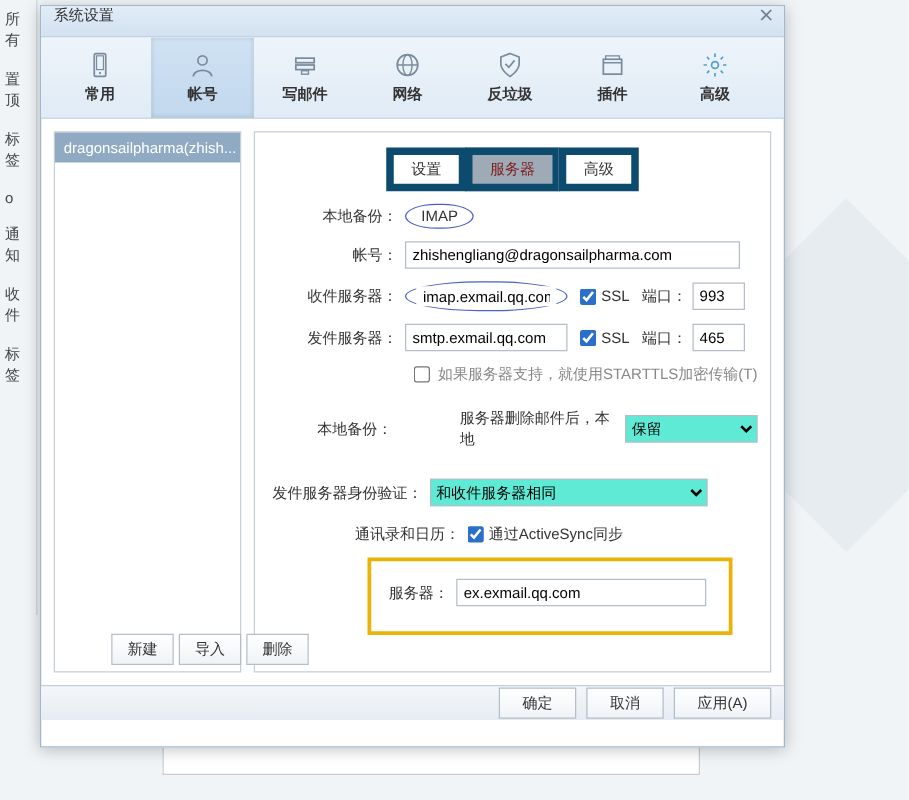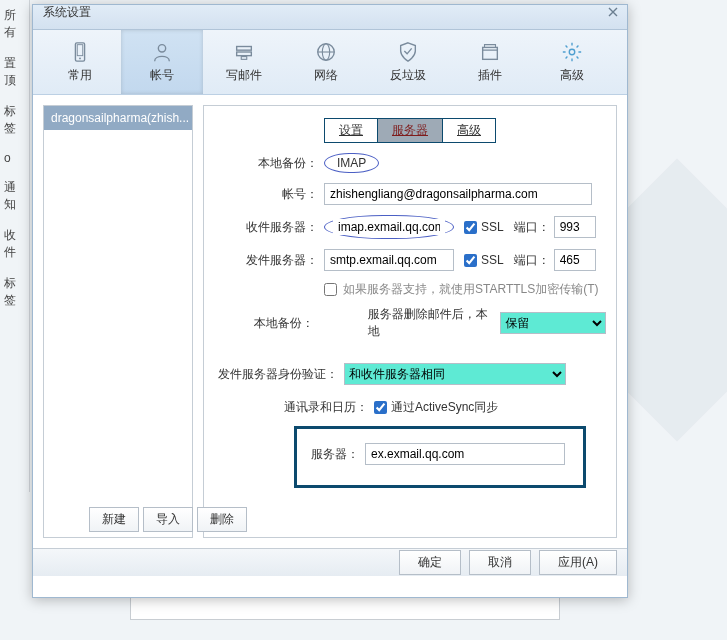--- a/index.html
+++ b/index.html
@@ -10,51 +10,51 @@
     
     .bg-decor { position: absolute; right: -50px; top: 200px; width: 200px; height: 200px; background: #dbe3e9; transform: rotate(45deg); opacity: 0.5; }
     .bg-bottom { position: absolute; left: 130px; bottom: 20px; width: 430px; height: 30px; background: #fff; border: 1px solid #c8cdd2; }
     
     .dialog { position: absolute; left: 32px; top: 4px; width: 596px; height: 594px; background: #fff; border: 1px solid #9fb8d0; box-shadow: 0 2px 12px rgba(0,0,0,0.25); }
     
     .titlebar { height: 25px; background: linear-gradient(#e1ecf7,#d3e1f0); display: flex; align-items: center; justify-content: space-between; padding: 0 6px 10px 10px; font-size: 12px; color: #333; border-bottom: 1px solid #b0c4d8; }
     .title-close { width: 16px; height: 16px; color: #6b7e90; cursor: pointer; display: flex; align-items: center; justify-content: center; }
     
     .toolbar { height: 65px; background: linear-gradient(#eef4fa,#e0ebf6); border-bottom: 1px solid #bcd0e4; display: flex; padding: 0 6px; }
-    .tb-item { width: 82px; display: flex; flex-direction: column; align-items: center; justify-content: center; font-size: 12px; color: #333; cursor: pointer; gap: 4px; }
+    .tb-item { width: 82px; display: flex; flex-direction: column; align-items: center; justify-content: center; font-size: 12px; color: #333; cursor: pointer; gap: 4px; font-weight: bold; }
     .tb-item.active { background: linear-gradient(#d0e2f3,#c2d8ee); box-shadow: inset 0 0 4px rgba(0,0,0,0.15); }
     .tb-icon { width: 22px; height: 22px; }
     
     .body-area { display: flex; height: 453px; }
     .left-pane { width: 150px; margin: 10px 0 10px 10px; border: 1px solid #c5cdd5; background: #fff; }
     .left-item { background: #91aac4; color: #fff; font-size: 12px; padding: 5px 7px; white-space: nowrap; overflow: hidden; }
     
     .right-pane { flex: 1; margin: 10px 10px 10px 10px; border: 1px solid #c5cdd5; padding: 10px; font-size: 12px; color: #333; }
     
     .subtabs { text-align: center; margin: 2px 0 10px 0; }
-    .subtab { display: inline-block; border: 1px solid #0c4a6e; padding: 3px 14px; background: #fff; font-size: 12px; cursor: pointer; color: #333; text-decoration: underline; }
+    .subtab { display: inline-block; border: 6px solid #0c4a6e; padding: 3px 14px; background: #fff; font-size: 12px; cursor: pointer; color: #333; }
     .subtab + .subtab { margin-left: -1px; }
     .subtab.active { background: #9eaab6; color: #7f1d1d; }
     
     .frow { display: flex; align-items: center; margin-bottom: 10px; }
     .flabel { width: 110px; text-align: right; padding-right: 6px; }
     .finput { border: 1px solid #b5bec8; height: 22px; padding: 0 5px; font-size: 12px; width: 130px; }
     .short { width: 42px; text-align: left; }
     .finput.wide { width: 268px; }
     .fselect { border: 1px solid #b5bec8; height: 22px; font-size: 12px; background: #5eead4; }
     .check { margin: 0 4px 0 10px; accent-color: #2a6fc9; }
     .plabel { margin: 0 4px 0 10px; }
     
     .ring1 { border: 1px solid #4b5fc4; border-radius: 50%/55%; padding: 2px 12px; display: inline-block; }
     .ring2 { border: 1px solid #4b5fc4; border-radius: 50%/55%; padding: 3px 8px; display: inline-block; }
     
-    .starttls { margin-left: 110px; display: flex; align-items: center; color: #888; margin-bottom: 8px; }
+    .starttls { margin-left: 110px; display: flex; align-items: center; color: #888; margin-bottom: 18px; justify-content: flex-end; }
     .starttls input { accent-color: #ccc; }
     
-    .redbox { border: 3px solid #0c4a6e; padding: 14px 8px 20px 8px; margin: 8px 0 0 80px; width: 292px; }
+    .redbox { border: 3px solid #eab308; padding: 14px 8px 20px 8px; margin: 8px 0 0 80px; width: 292px; }
     
     .leftbtns { position: absolute; left: 10px; top: 502px; display: flex; gap: 4px; margin-left: 46px; }
     .btn { border: 1px solid #b5bec8; background: linear-gradient(#fff,#f0f3f6); padding: 3px 12px; font-size: 12px; cursor: pointer; color: #333; }
     
     .dlg-footer { height: 28px; border-top: 1px solid #c5cdd5; background: linear-gradient(#f4f7fa,#e6ecf2); display: flex; justify-content: flex-end; align-items: center; gap: 8px; padding: 0 10px; }
     .btn.wide { padding: 3px 18px; }
     
     .sep { height: 1px; }
   </style>
 </head>

